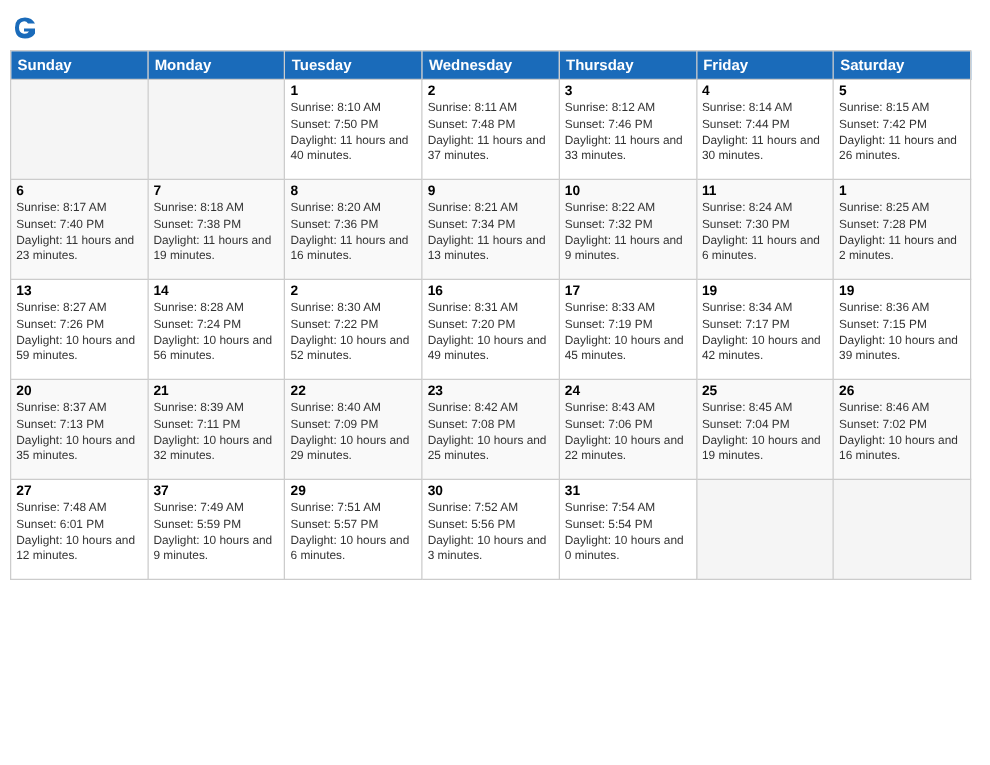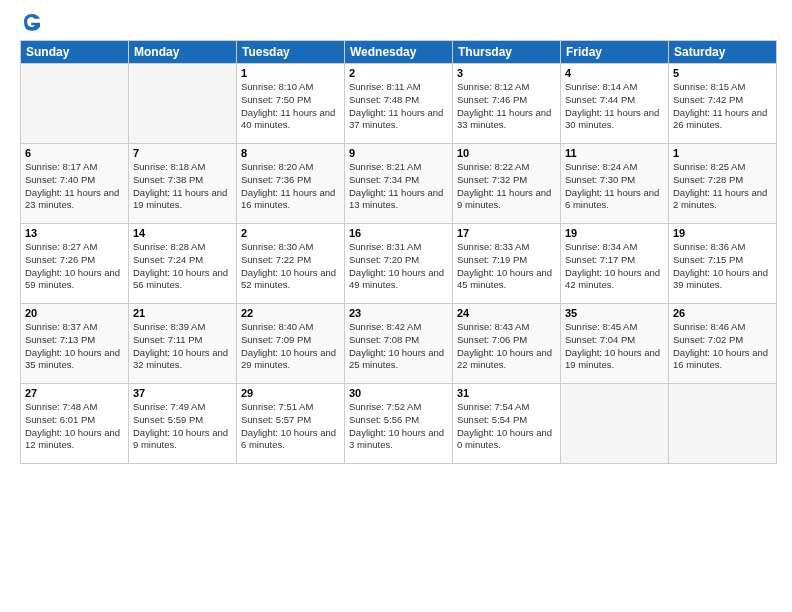--- a/index.html
+++ b/index.html
@@ -5,21 +5,21 @@
     * { box-sizing: border-box; margin: 0; padding: 0; }
     body {
       font-family: Arial, sans-serif;
       background: #fff;
       width: 792px;
       height: 612px;
       overflow: hidden;
     }
     .container {
       width: 792px;
-      padding: 10px 15px 5px 20px;
+      padding: 10px 15px 5px 8px;
     }
     .header {
       display: flex;
       justify-content: space-between;
       align-items: flex-start;
       margin-bottom: 6px;
     }
     .logo {
       display: flex;
       align-items: center;
@@ -221,21 +221,21 @@
           </td>
           <td>
             <span class="day-num">23</span>
             <div class="day-info">Sunrise: 8:42 AM<br>Sunset: 7:08 PM<br>Daylight: 10 hours and 25 minutes.</div>
           </td>
           <td>
             <span class="day-num">24</span>
             <div class="day-info">Sunrise: 8:43 AM<br>Sunset: 7:06 PM<br>Daylight: 10 hours and 22 minutes.</div>
           </td>
           <td>
-            <span class="day-num">35</span>
+            <span class="day-num">25</span>
             <div class="day-info">Sunrise: 8:45 AM<br>Sunset: 7:04 PM<br>Daylight: 10 hours and 19 minutes.</div>
           </td>
           <td>
             <span class="day-num">26</span>
             <div class="day-info">Sunrise: 8:46 AM<br>Sunset: 7:02 PM<br>Daylight: 10 hours and 16 minutes.</div>
           </td>
         </tr>
         <tr>
           <td>
             <span class="day-num">27</span>

